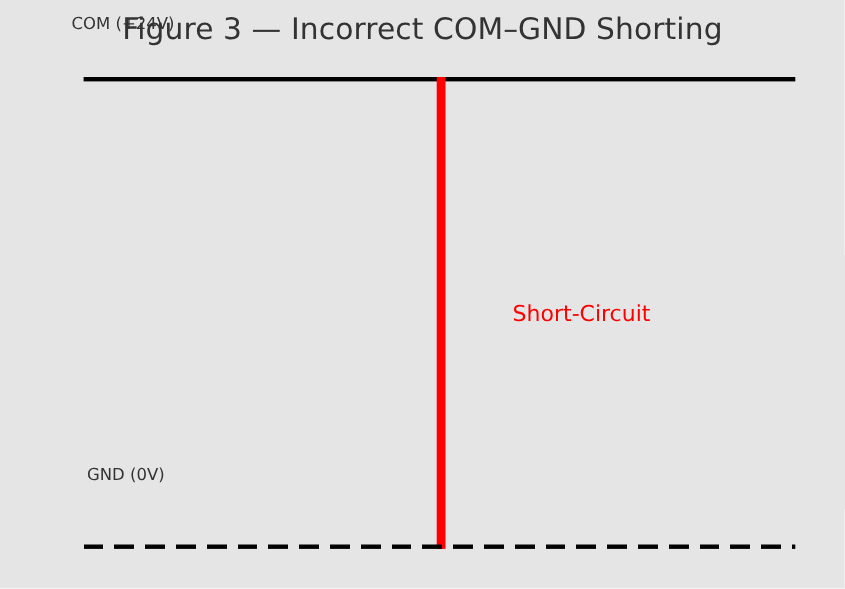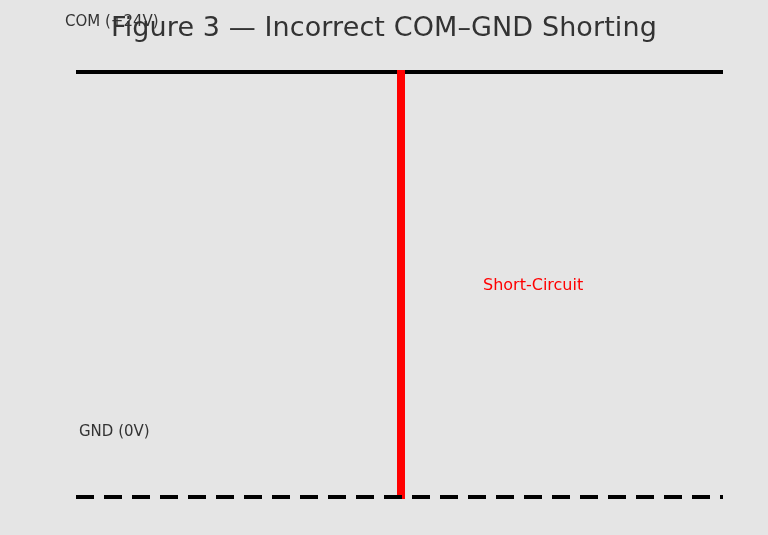--- a/index.html
+++ b/index.html
@@ -75,25 +75,24 @@
     left: 397px;
     top: 70px;
     width: 8px;
     height: 429px;
     background: #ff0000;
   }
   .short-label {
     position: absolute;
     left: 466px;
     top: 275px;
-    font-size: 16px;
+    font-size: 20px;
     line-height: 20px;
     color: #ff0000;
     white-space: nowrap;
-    margin-left: 17px;
   }
 </style>
 </head>
 <body>
 
 <div id="figure-canvas">
 
   <div class="figure-title">Figure 3 — Incorrect COM–GND Shorting</div>
 
   <div class="rail-label com">COM (+24V)</div>

